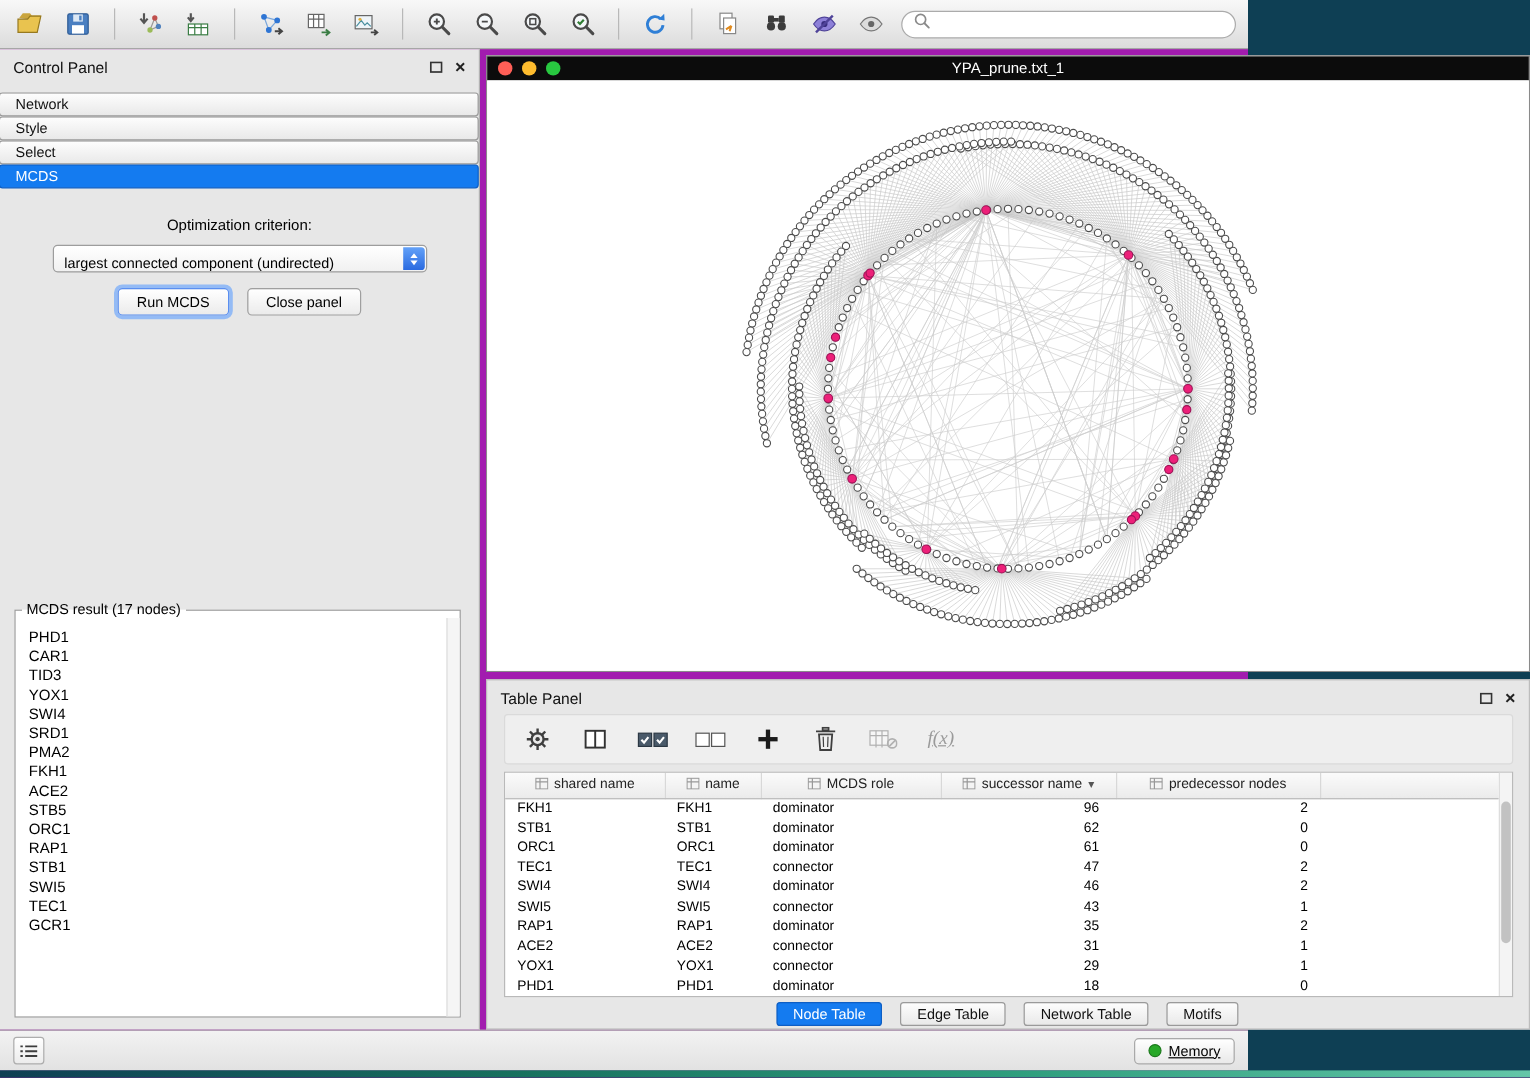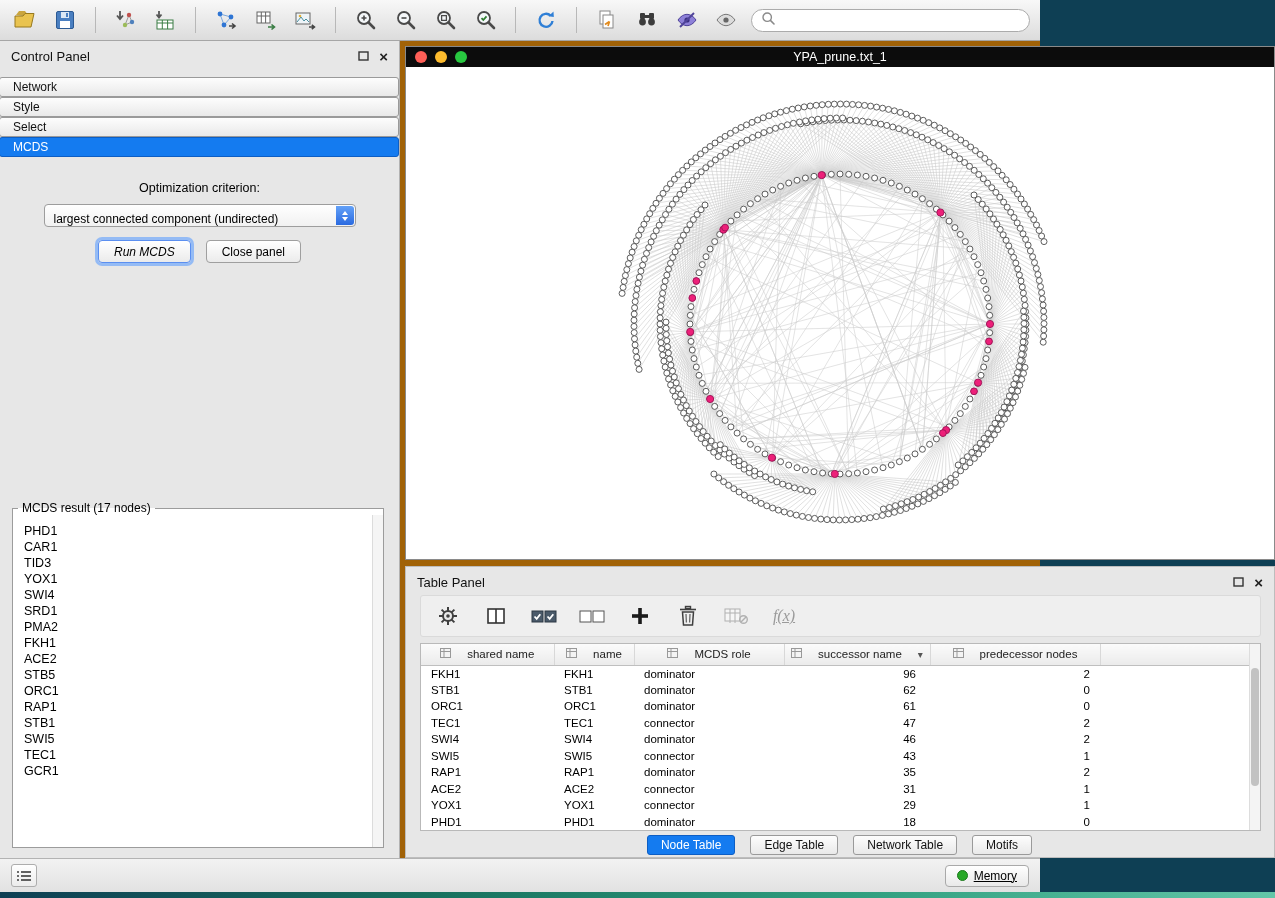--- a/index.html
+++ b/index.html
@@ -1,20 +1,20 @@
 <!DOCTYPE html>
 <html style="--accent-blue: #147bf0; --node-pink: #ed2079; --traffic-red: #ff5f57; --traffic-yellow: #febc2e; --traffic-green: #28c840; --memory-green: #28a828;"><head>
 <meta charset="utf-8">
 <style>
   * { box-sizing: border-box; margin: 0; padding: 0; font-family: "Liberation Sans", "DejaVu Sans", sans-serif; }
   html,body { width: 1275px; height: 898px; overflow: hidden; }
   body { position: relative; background: #0e3f54; }
   .desktop-strip { position: absolute; left:0; top:892px; width:1275px; height:6px;
     background: linear-gradient(90deg,#0e3f54,#17705e,#2f9e7e,#63c6a8); }
-  .app { position: absolute; left:0; top:0; width:1040px; height:892px; background:#a16207; }
+  .app { position: absolute; left:0; top:0; width:1040px; height:892px; background:#a21caf; }
 
   
   .main-toolbar { position:absolute; top:0; left:0; right:0; height:41px;
     background: linear-gradient(#f8f8f8,#dcdcdc); border-bottom:1px solid #a6a6a6;
     display:flex; align-items:center; padding:0 10px; gap:10px; }
   .tbi { width:32px; height:32px; display:flex; align-items:center; justify-content:center; border-radius:4px; }
   .tb-sep { width:1px; height:26px; background:#b8b8b8; margin:0 5px; }
   .search-box { margin-left:auto; width:298px; height:23px; background:#fff; border:1px solid #ababab;
     border-radius:12px; display:flex; align-items:center; padding:0 9px; gap:5px; }
   .search-box input { border:none; outline:none; flex:1; font-size:12px; background:transparent; height:18px; }
@@ -37,21 +37,21 @@
     border-radius:4px; background:linear-gradient(#ffffff,#f1f1f1); display:flex; align-items:flex-end;
     padding:0 26px 0 9px; font-size:12px; }
   .dd-stepper { position:absolute; right:1px; top:1px; bottom:1px; width:18px; border-radius:0 3px 3px 0;
     background:linear-gradient(#63a1f8,#2a6ae0); display:flex; flex-direction:column; align-items:center;
     justify-content:center; gap:2px; }
   .tri-up { width:0; height:0; border-left:3.5px solid transparent; border-right:3.5px solid transparent; border-bottom:4.5px solid #fff; }
   .tri-down { width:0; height:0; border-left:3.5px solid transparent; border-right:3.5px solid transparent; border-top:4.5px solid #fff; }
   .btn-row { display:flex; justify-content:center; gap:15px; margin-top:13px; }
   .mac-btn { height:23px; padding:0 15px; font-size:12px; color:#000; border:1px solid #9f9f9f; border-radius:4px;
     background:linear-gradient(#ffffff,#ebebeb); }
-  .mac-btn.focus-ring { box-shadow:0 0 0 3px rgba(94,158,255,0.6); border-color:#5b8ff0;font-style:italic; }
+  .mac-btn.focus-ring { box-shadow:0 0 0 3px rgba(94,158,255,0.6); border-color:#5b8ff0; }
   .result-box { position:absolute; left:12px; right:15px; top:424px; bottom:16px;
     border:1px solid #9c9c9c; background:#fff; }
   .result-box legend { font-size:12px; color:#000; padding:0 4px; margin-left:5px; }
   .result-inner { position:absolute; left:0; right:11px; top:4px; bottom:2px; overflow:hidden; padding:4px 0 0 11px; }
   .result-item { font-size:12.5px; line-height:16px; color:#000; }
   .result-scroll { position:absolute; right:0; top:0; bottom:0; width:11px; background:#f5f5f5; border-left:1px solid #dcdcdc; }
 
   
   .net-win { position:absolute; left:405px; top:46px; width:870px; height:514px; background:#fff; border:1px solid #8a8a8a; }
   .net-titlebar { position:relative; height:20px; background:#0c0c0c; display:flex; align-items:center; justify-content:center; }
@@ -69,21 +69,21 @@
     border:1px solid #dadada; border-radius:3px; display:flex; align-items:center; padding:0 14px; gap:22px; }
   .tpi { display:flex; align-items:center; justify-content:center; height:28px; min-width:26px; }
   .fx-label { font-family:"Liberation Serif","DejaVu Serif",serif; font-style:italic; font-size:16px; color:#9a9a9a;text-decoration:underline; }
   .table-wrap { position:absolute; left:14px; right:13px; top:76px; height:188px; background:#fff; border:1px solid #b9b9b9; }
   .table-scroll { position:absolute; left:0; top:0; bottom:0; right:11px; overflow:hidden; }
   .vscroll { position:absolute; right:0; top:0; bottom:0; width:11px; background:#f4f4f4; border-left:1px solid #ddd; }
   .vthumb { position:absolute; left:1px; right:1px; top:24px; height:118px; background:#c2c2c2; border-radius:5px; }
   table { border-collapse:collapse; table-layout:fixed; width:100%; }
   thead th { height:21px; background:linear-gradient(#fbfbfb,#ebebeb); border-bottom:1px solid #bfbfbf;
     border-right:1px solid #d8d8d8; font-weight:normal; font-size:11.5px; color:#222; }
-  thead th .hwrap { display:flex; align-items:center; justify-content:center; gap:16px; }
+  thead th .hwrap { display:flex; align-items:center; justify-content:center; gap:5px; }
   thead th.filler { border-right:none; }
   tbody td { height:16.5px; font-size:11.5px; color:#000; padding:0 8px; white-space:nowrap; overflow:hidden; }
   td.c-shared, td.c-name, td.c-role { padding-left:10px; text-align:left; }
   td.c-succ { text-align:right; padding-right:14px; }
   td.c-pred { text-align:right; padding-right:10px; }
   .chev { font-size:10px; color:#555; }
   .tp-tabs { position:absolute; left:0; right:0; top:268px; display:flex; justify-content:center;gap:16px; }
 
   
   .status-bar { position:absolute; left:0; top:858px; right:0; height:34px;

